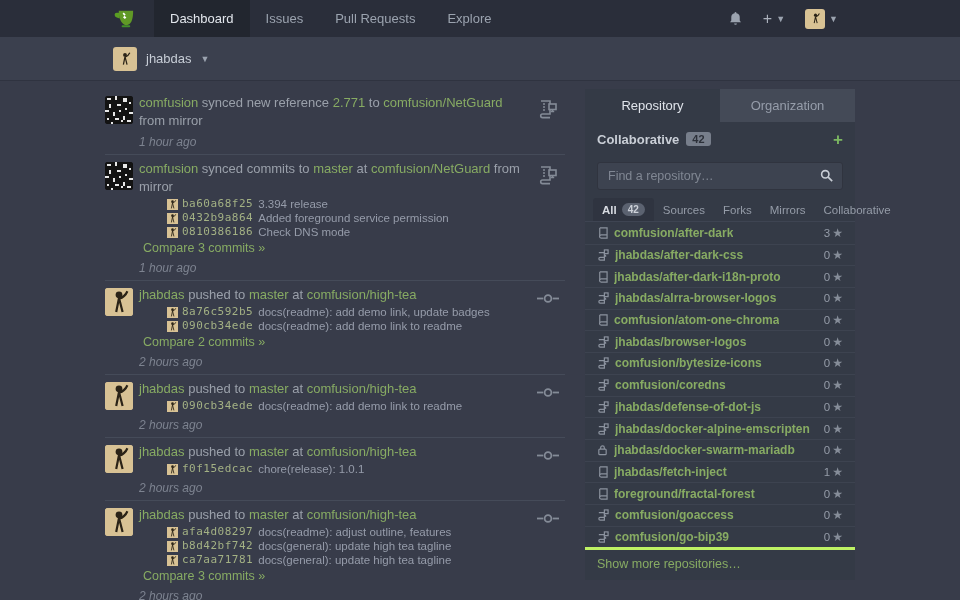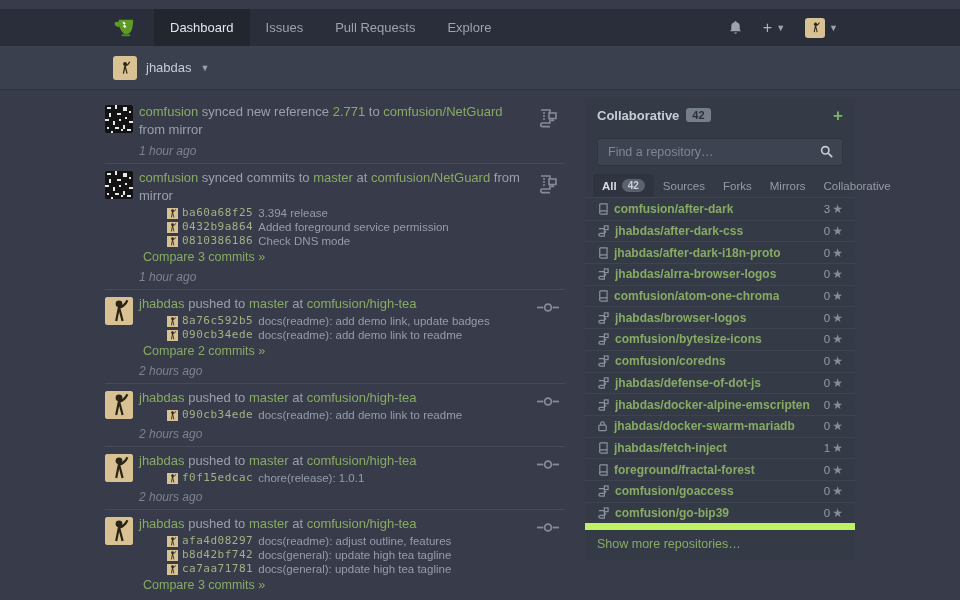--- a/index.html
+++ b/index.html
@@ -1,20 +1,20 @@
 <!DOCTYPE html>
 <html><head>
 <meta charset="utf-8">
 <style>
   * { margin:0; padding:0; box-sizing:border-box; }
   html,body { width:960px; height:600px; overflow:hidden; }
   body { background:#383c4a; font-family:"Liberation Sans",sans-serif; font-size:13px; color:#9aa0aa; }
 
   
-  .topnav { height:37px; background:#2a2e3a; display:flex; align-items:stretch;margin-top:9px; }
+  .topnav { height:37px; background:#2a2e3a; display:flex; align-items:stretch; }
   .logo-wrap { display:flex; align-items:center; padding:0 18px 0 113px; }
   .nav-item { display:flex; align-items:center; padding:0 16px; color:#9ba3af; font-size:13px; cursor:pointer; }
   .nav-item.active { background:#22262f; color:#e2e6ec; }
   .nav-right { margin-left:auto; display:flex; align-items:center; gap:20px; padding-right:122px; color:#9ba3af; }
   .nav-ctl { display:flex; align-items:center; gap:4px; cursor:pointer; }
   .caret { font-size:9px; color:#9ba3af; }
   .plus-glyph { font-size:16px; line-height:1; color:#aab0bb; }
   .mini-avatar { width:20px; height:20px; border-radius:3px; }
 
   
@@ -59,21 +59,21 @@
   .filters { display:flex; align-items:stretch; border-bottom:1px solid #3e4452; padding:0 8px; }
   .filter { display:flex; align-items:center; gap:5px; font-size:11.5px; color:#959ca8; padding:5px 9px; cursor:pointer; }
   .filter.active { background:#2f3440; border-radius:3px 3px 0 0; color:#d8dce2; font-weight:bold; }
   .filter-badge { background:#5b6270; color:#ccd0d8; font-size:10px; font-weight:bold; border-radius:8px; padding:1px 6px; }
   .repo-row { display:flex; align-items:center; height:21.7px; padding:0 12px; border-top:1px solid #3d4350; cursor:pointer; }
   .repo-row:first-child { border-top:none; }
   .repo-icon { color:#8b929e; margin-right:6px; display:flex; flex:0 0 auto; }
   .repo-name { font-size:12px; font-weight:bold; color:#87ab63; white-space:nowrap; overflow:hidden; }
   .repo-stars { margin-left:auto; display:flex; align-items:center; gap:2px; color:#959ca8; font-size:11.5px; }
   .star-glyph { color:#868d99; font-size:12px; }
-  .show-more { padding:7px 12px 9px; border-top:7px solid #bef264; color:#87ab63; font-size:12.5px; cursor:pointer; }
+  .show-more { padding:7px 12px 9px; border-top:3px solid #bef264; color:#87ab63; font-size:12.5px; cursor:pointer; }
 
   
   .av-gold { background:#d8c294; display:flex; align-items:center; justify-content:center; }
   .av-noise { background:#111; }
   svg { display:block; }
 </style>
 </head>
 <body>
 
 <div class="topnav">
@@ -410,20 +410,24 @@
             <circle cx="11" cy="6.5" r="3.4"></circle>
             <line x1="0" y1="6.5" x2="6.2" y2="6.5"></line>
             <line x1="15.8" y1="6.5" x2="22" y2="6.5"></line>
           </svg>
         </span>
   </div>
 
 </div>
 
   <div class="panel">
+    <div class="panel-tabs">
+      <div class="panel-tab active">Repository</div>
+      <div class="panel-tab inactive">Organization</div>
+    </div>
     <div class="panel-body">
       <div class="repos-header">
         <span class="repos-title">Collaborative</span>
         <span class="count-badge">42</span>
         <span class="add-repo">+</span>
       </div>
       <div class="search-wrap">
         <input class="search-input" type="text" placeholder="Find a repository…" style="">
         <span class="search-icon">
           <svg width="13" height="13" viewBox="0 0 16 16" fill="none" stroke="#c8cdd5" stroke-width="2">

